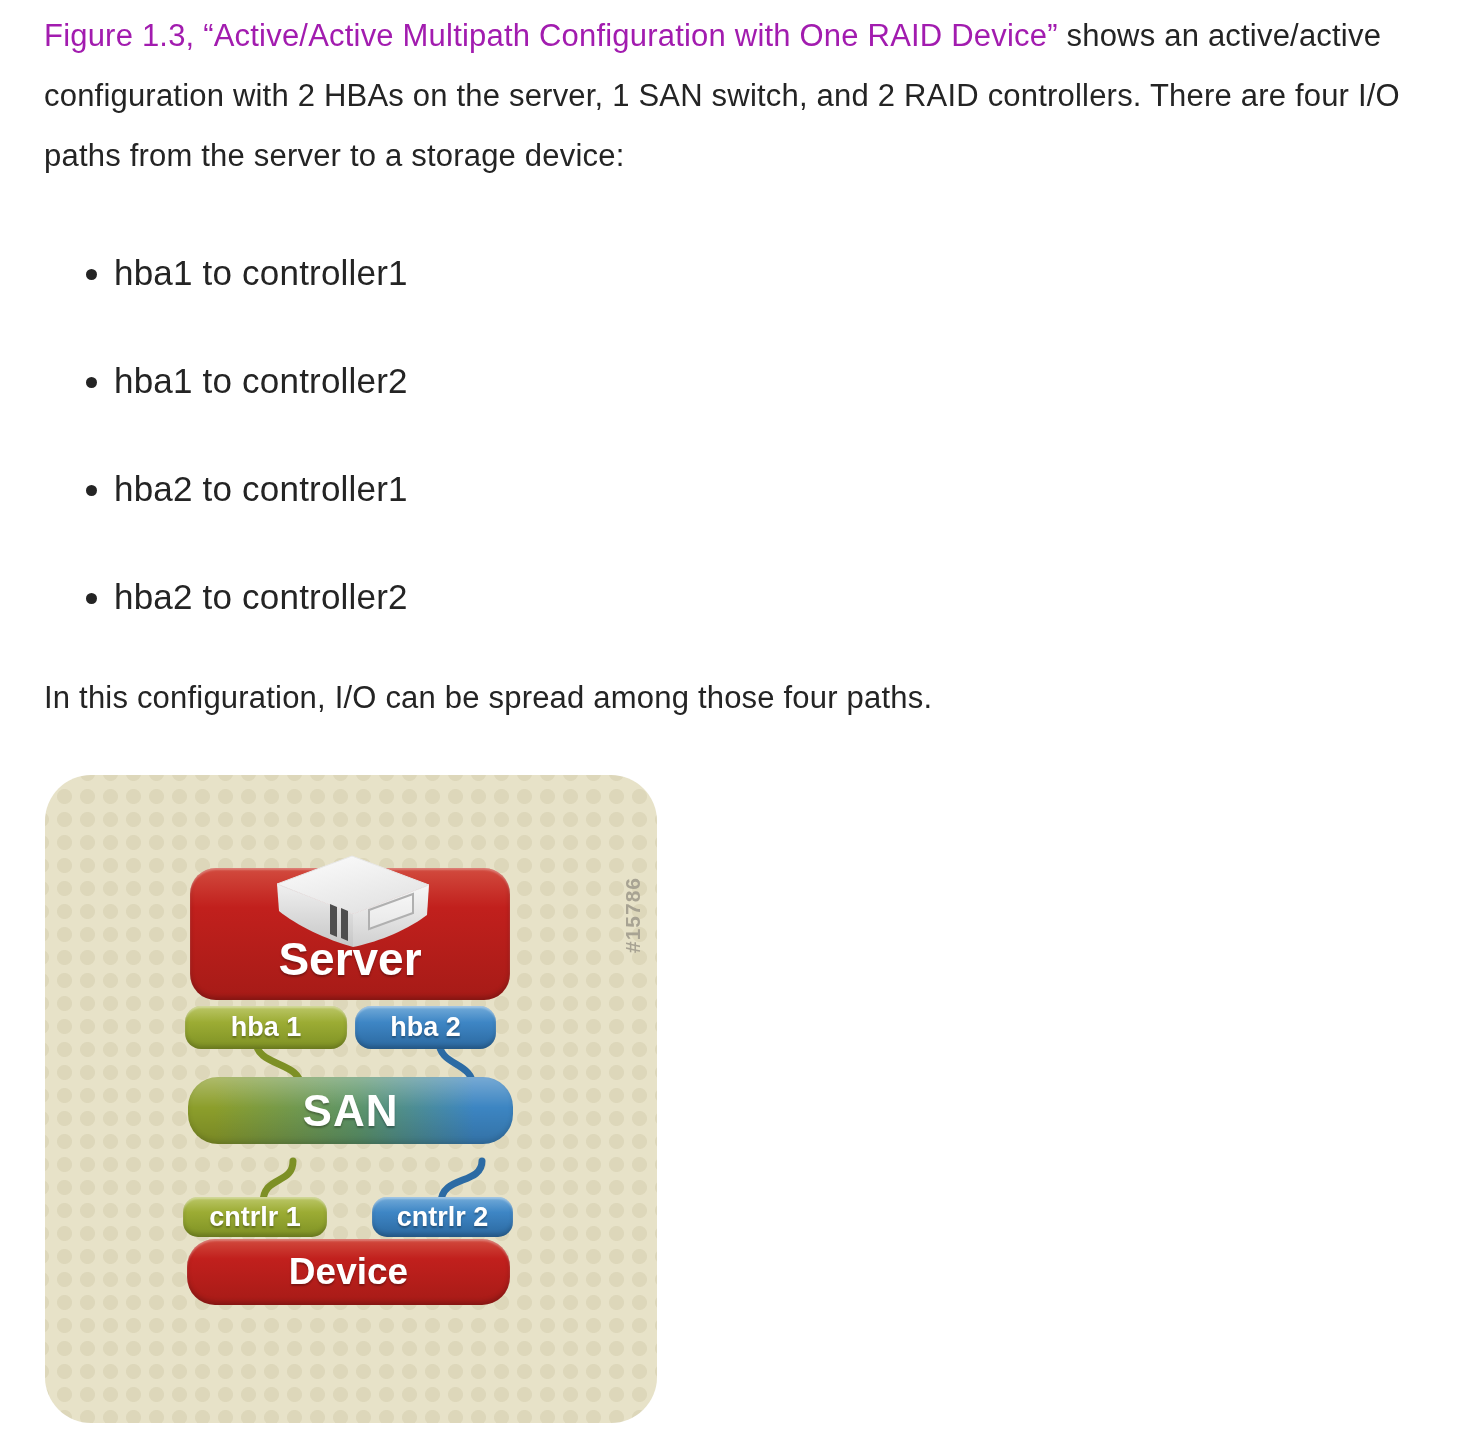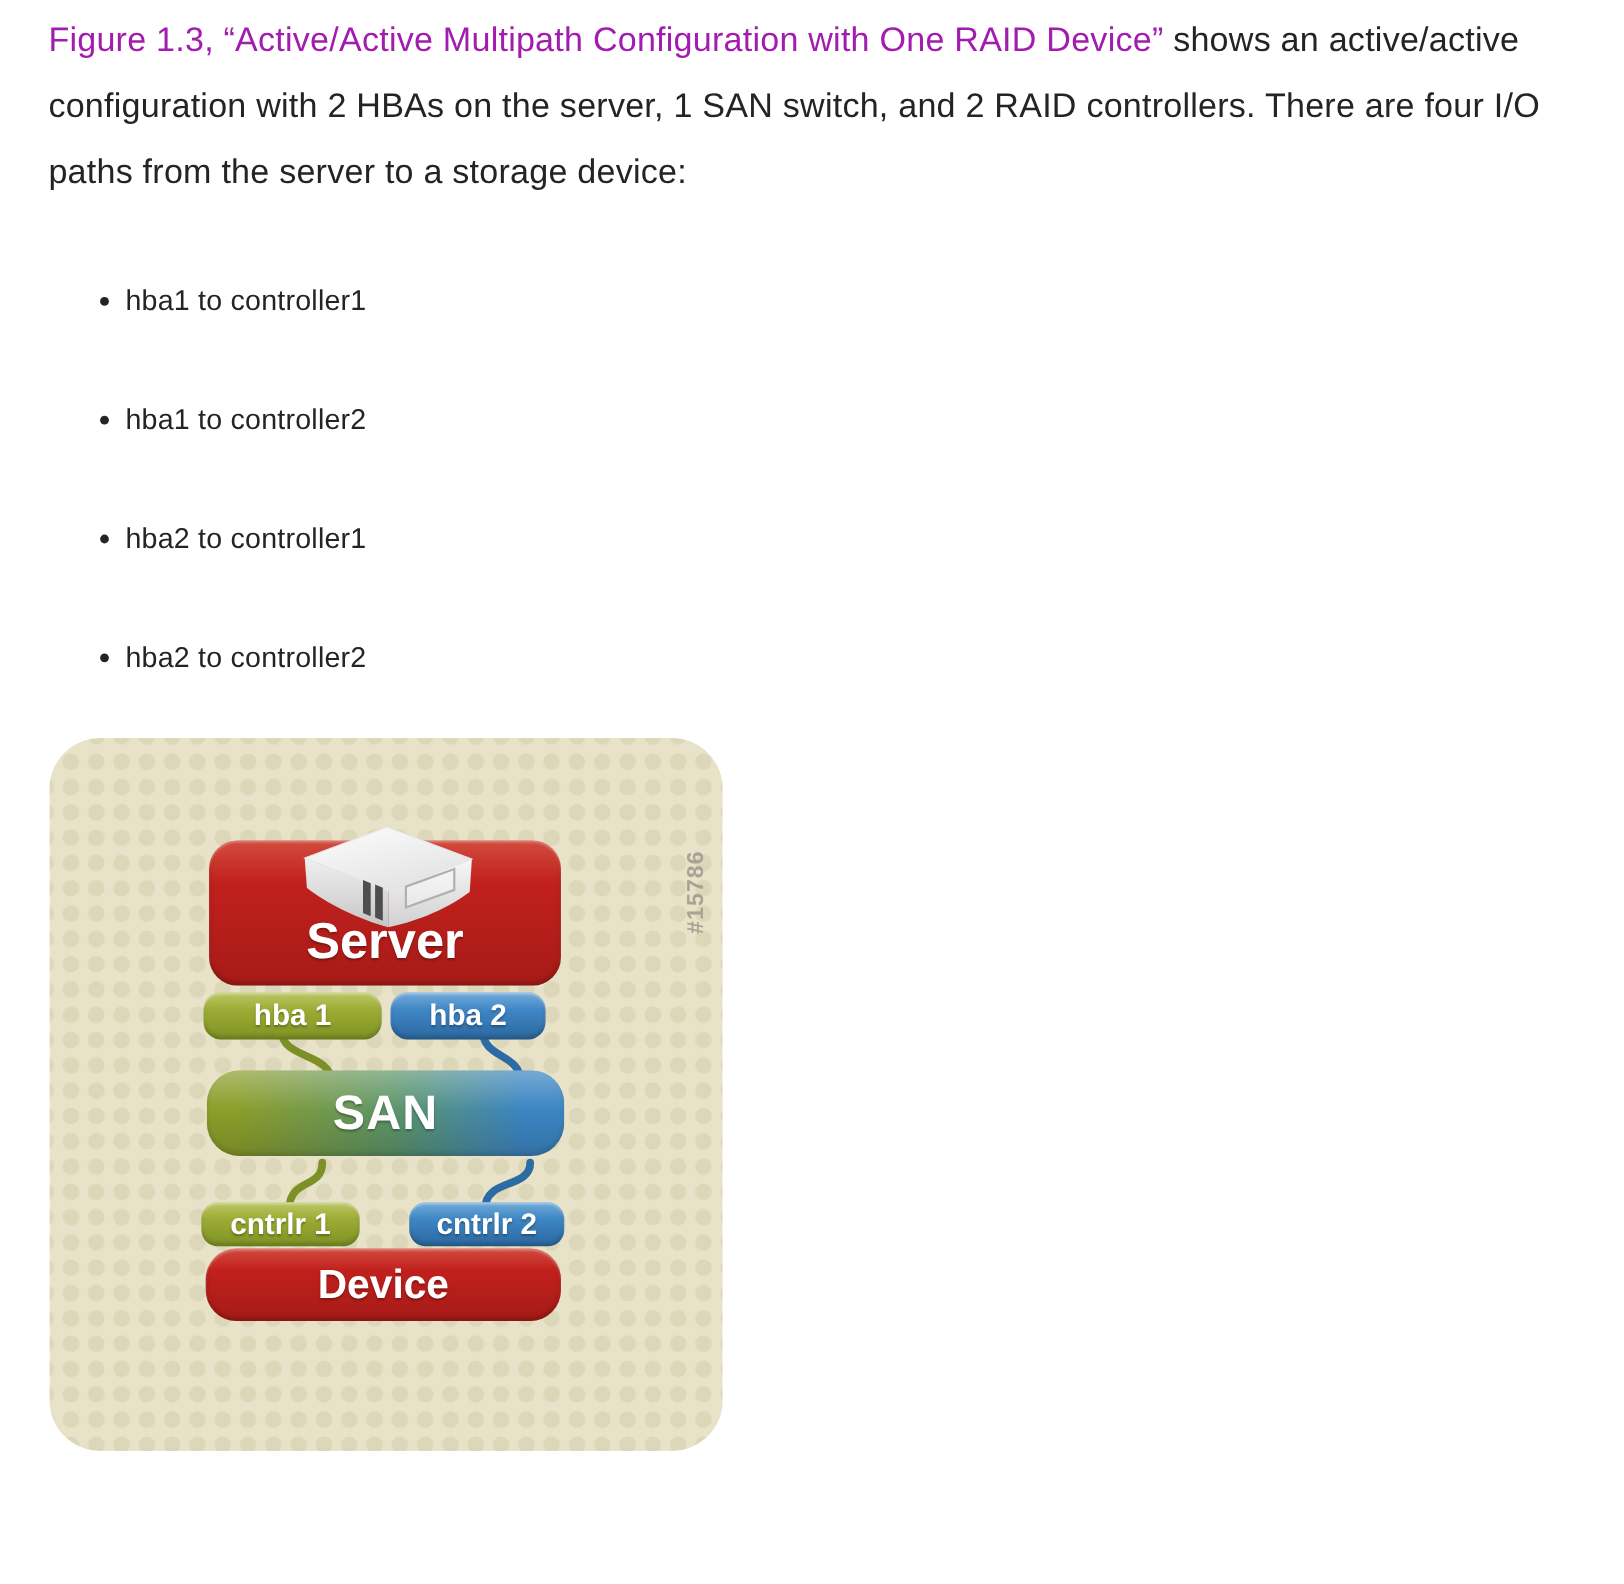--- a/index.html
+++ b/index.html
@@ -24,21 +24,21 @@
     text-decoration: none;
     cursor: pointer;
   }
 
   ul.paths {
     margin: 70px 0 0 0;
     padding: 0 0 0 70px;
     list-style: disc;
   }
   ul.paths li {
-    font-size: 26px;
+    font-size: 35px;
     line-height: 34px;
     margin-bottom: 74px;
     letter-spacing: 0.2px;
   }
   ul.paths li:last-child { margin-bottom: 0; }
 
   p.summary {
     margin: 64px 0 0 0;
     font-size: 31px;
     line-height: 40px;
@@ -87,21 +87,21 @@
       linear-gradient(180deg, rgba(255,255,255,0.30) 0%, rgba(255,255,255,0) 46%, rgba(0,0,0,0.15) 100%),
       linear-gradient(90deg, #8c9e2b 8%, #5d9569 52%, #3c85c2 88%);
     box-shadow: inset 0 -3px 5px rgba(0,0,0,0.12);
   }
 
   .server  { left: 145px; top: 93px;  width: 320px; height: 132px; border-radius: 26px;
              align-items: flex-end; padding-bottom: 14px; font-size: 46px; }
   .server-icon { position: absolute; left: 227px; top: 78px; }
   .hba1    { left: 140px; top: 231px; width: 162px; height: 43px; border-radius: 16px; font-size: 27px; }
   .hba2    { left: 310px; top: 231px; width: 141px; height: 43px; border-radius: 16px; font-size: 27px; }
-  .san     { left: 143px; top: 302px; width: 325px; height: 78px; border-radius: 30px; font-size: 44px; letter-spacing: 1px; }
+  .san     { left: 143px; top: 302px; width: 325px; height: 67px; border-radius: 30px; font-size: 44px; letter-spacing: 1px; }
   .cntrlr1 { left: 138px; top: 422px; width: 144px; height: 40px; border-radius: 15px; font-size: 27px; }
   .cntrlr2 { left: 327px; top: 422px; width: 141px; height: 40px; border-radius: 15px; font-size: 27px; }
   .storage { left: 142px; top: 464px; width: 323px; height: 66px; border-radius: 28px; font-size: 37px; }
 
   .figure-number {
     position: absolute;
     left: 533px; top: 128px;
     width: 110px; height: 24px;
     transform: rotate(-90deg);
     font-size: 21px;
@@ -118,20 +118,21 @@
 
   <p class="intro"><a href="#" class="figure-link">Figure 1.3, “Active/Active Multipath Configuration with One RAID Device”</a><span> shows an active/active configuration with 2 HBAs on the server, 1 SAN switch, and 2 RAID controllers. There are four I/O paths from the server to a storage device:</span></p>
 
   <ul class="paths">
     <li>hba1 to controller1</li>
     <li>hba1 to controller2</li>
     <li>hba2 to controller1</li>
     <li>hba2 to controller2</li>
   </ul>
 
+  <p class="summary">In this configuration, I/O can be spread among those four paths.</p>
 
   <figure class="diagram">
 
     <svg class="connectors" width="612" height="648" viewBox="0 0 612 648">
       <path d="M211,266 C211,292 256,286 256,312" fill="none" stroke="#7d9025" stroke-width="7" stroke-linecap="round"></path>
       <path d="M394,266 C394,292 428,286 428,312" fill="none" stroke="#2c6ba4" stroke-width="7" stroke-linecap="round"></path>
       <path d="M248,386 C248,410 218,400 218,428" fill="none" stroke="#7d9025" stroke-width="7" stroke-linecap="round"></path>
       <path d="M437,386 C437,410 396,400 396,428" fill="none" stroke="#2c6ba4" stroke-width="7" stroke-linecap="round"></path>
     </svg>
 

